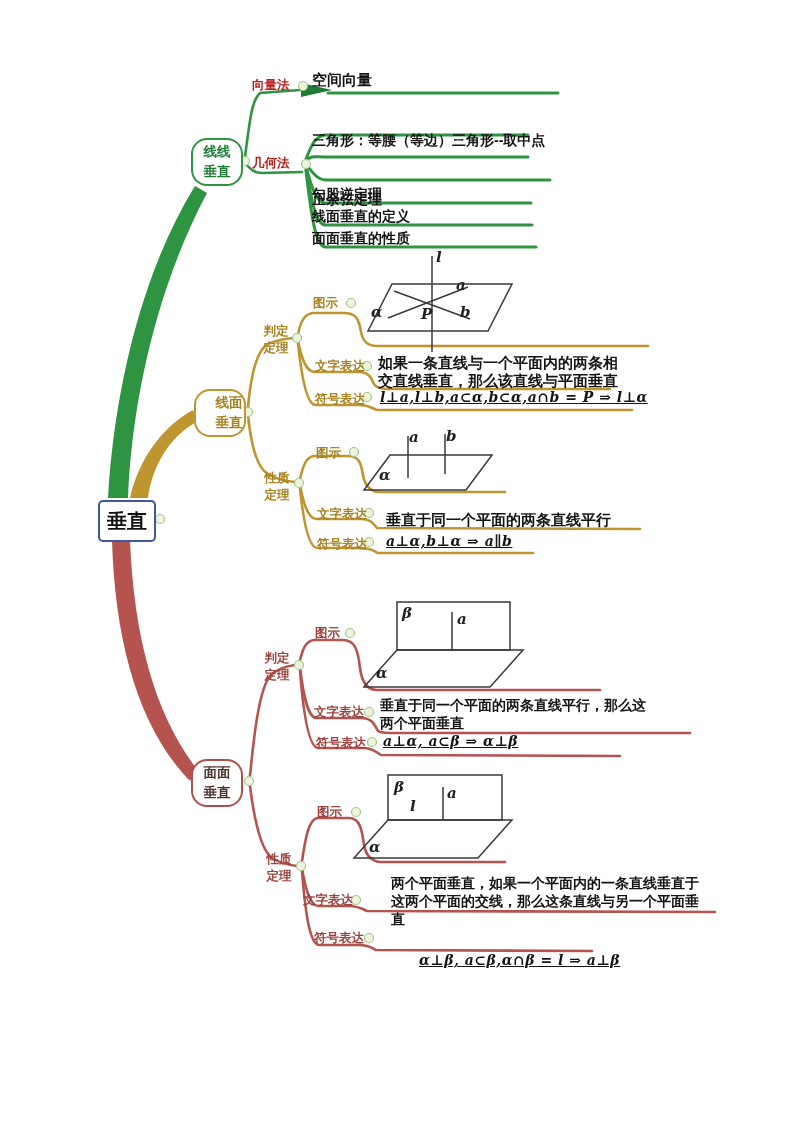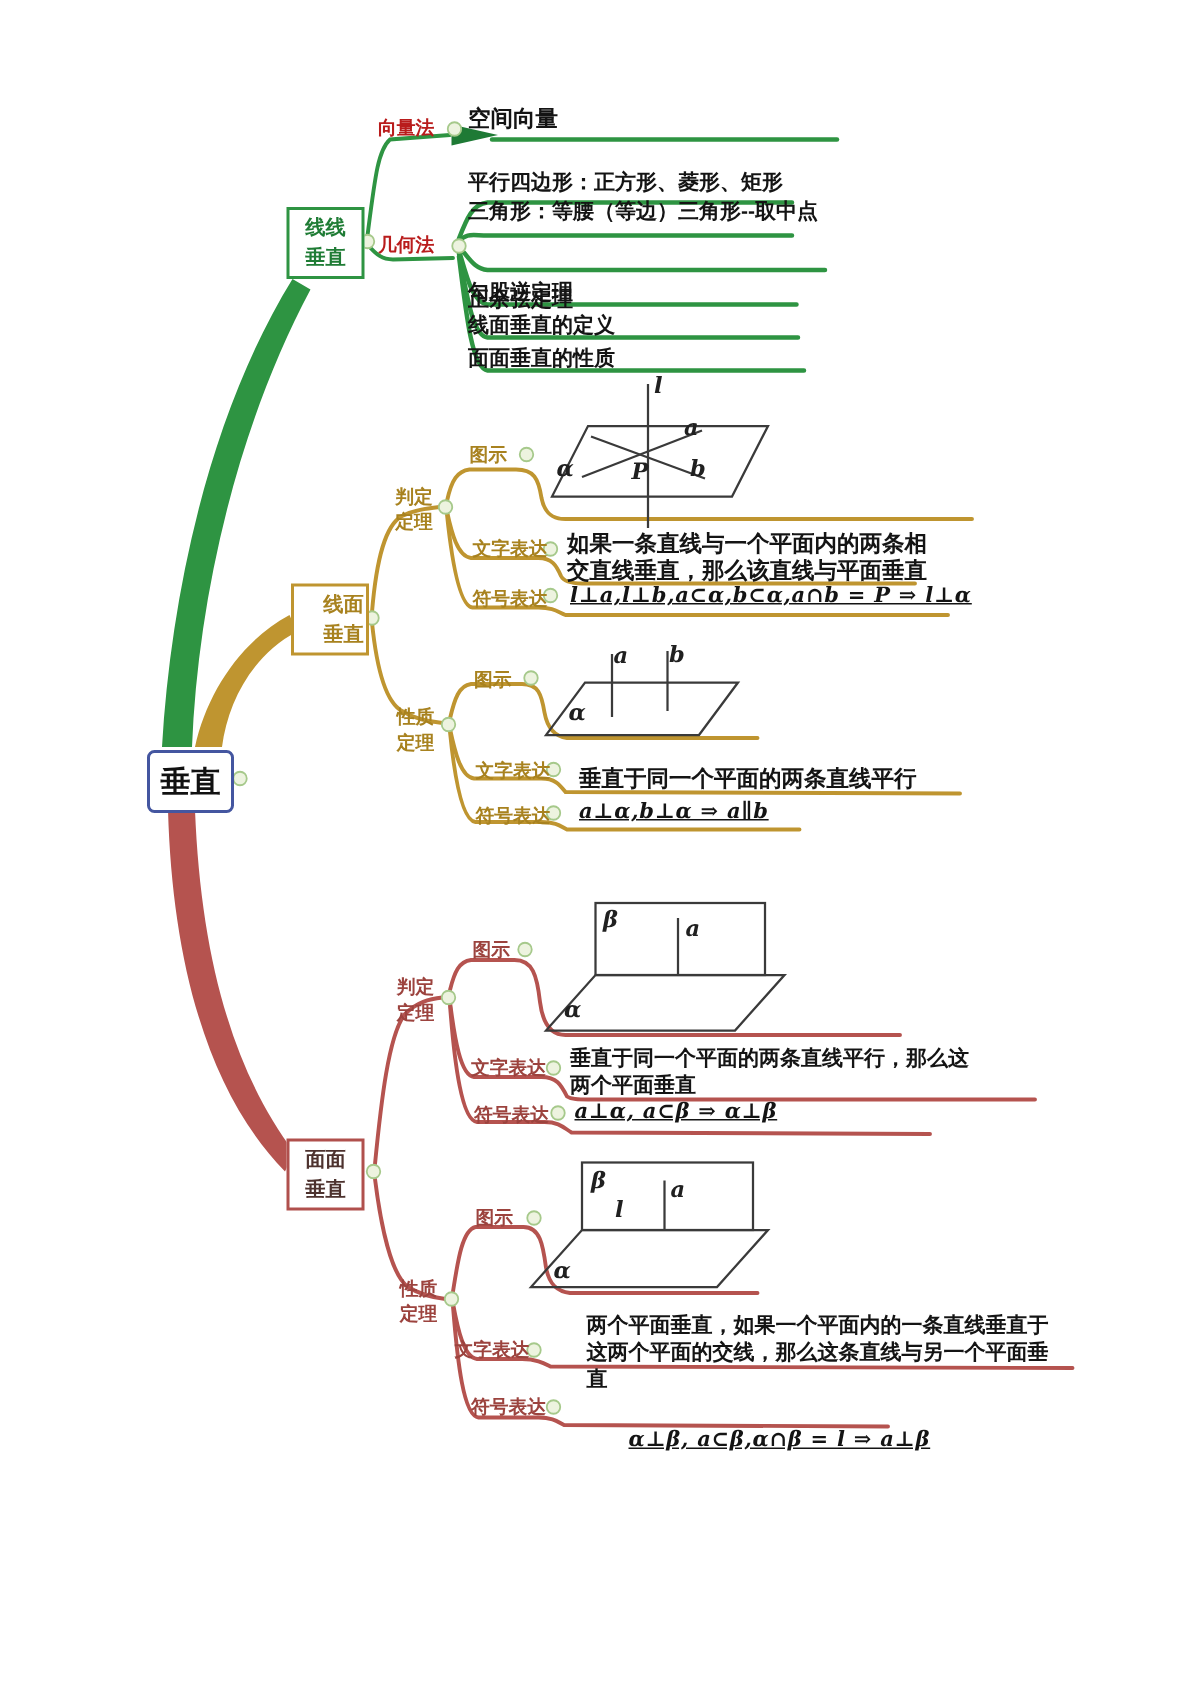--- a/index.html
+++ b/index.html
@@ -1,21 +1,21 @@
 <!DOCTYPE html>
 <html><head>
 <meta charset="utf-8">
 <style>
   html,body{margin:0;padding:0;background:#fff;}
   .stage{position:relative;width:794px;height:1124px;background:#fff;overflow:hidden;
          font-family:"Liberation Sans","DejaVu Sans",sans-serif;}
   .stage svg{position:absolute;left:0;top:0;}
   .txt{position:absolute;white-space:nowrap;color:#111;}
   .wrap{white-space:normal;line-break:anywhere;word-break:break-all;}
-  .node-box{position:absolute;background:#fff;border-radius:0;display:flex;
+  .node-box{position:absolute;background:#fff;border-radius:16px;display:flex;
             align-items:center;justify-content:center;text-align:center;font-weight:bold;}
   .root-box{border:2.5px solid #4456a0;width:54px;height:38px;font-size:20px;color:#111;
             border-radius:5px;z-index:5;}
   .cat-box{width:48px;height:44px;border:2px solid;font-size:13.5px;line-height:1.45;z-index:5;}
   .lbl{font-weight:bold;font-size:12.5px;}
   .leaf{font-weight:bold;font-size:14px;color:#141414;}
   .content{font-weight:bold;font-size:15px;color:#141414;line-height:1.22;}
   .content-sm{font-weight:bold;font-size:14px;color:#141414;line-height:1.3;}
   .formula{font-family:"DejaVu Serif","Liberation Serif",serif;font-style:italic;
            font-weight:bold;font-size:14px;color:#141414;letter-spacing:0.5px;text-decoration:underline;}
@@ -122,21 +122,20 @@
   <div class="node-box root-box" style="left:98px;top:500px;">
     <span>垂直</span>
   </div>
 
   <div class="node-box cat-box" style="left:191px;top:138px;border-color:#2e9442;color:#1f7c35;">
     <span style="width:30px;" class="wrap">线线垂直</span>
   </div>
   <div class="txt lbl green" style="left:252px;top:77px;">向量法</div>
   <div class="txt content" style="left:312px;top:71px;">空间向量</div>
   <div class="txt lbl green" style="left:252px;top:155px;">几何法</div>
-  <div class="txt leaf" style="left:312px;top:113px;">平行四边形：正方形、菱形、矩形</div>
   <div class="txt leaf" style="left:312px;top:132px;">三角形：等腰（等边）三角形--取中点</div>
   <div class="txt leaf" style="left:312px;top:163px;margin-top:28px;">正余弦定理</div>
   <div class="txt leaf" style="left:312px;top:186px;">勾股逆定理</div>
   <div class="txt leaf" style="left:312px;top:208px;">线面垂直的定义</div>
   <div class="txt leaf" style="left:312px;top:230px;">面面垂直的性质</div>
 
   <div class="node-box cat-box" style="left:194px;top:389px;border-color:#bf9530;color:#a8821f;justify-content:flex-end;">
     <span style="width:30px;" class="wrap">线面垂直</span>
   </div>
   <div class="txt lbl gold wrap" style="left:261px;top:323px;width:30px;text-align:center;">判定定理</div>

